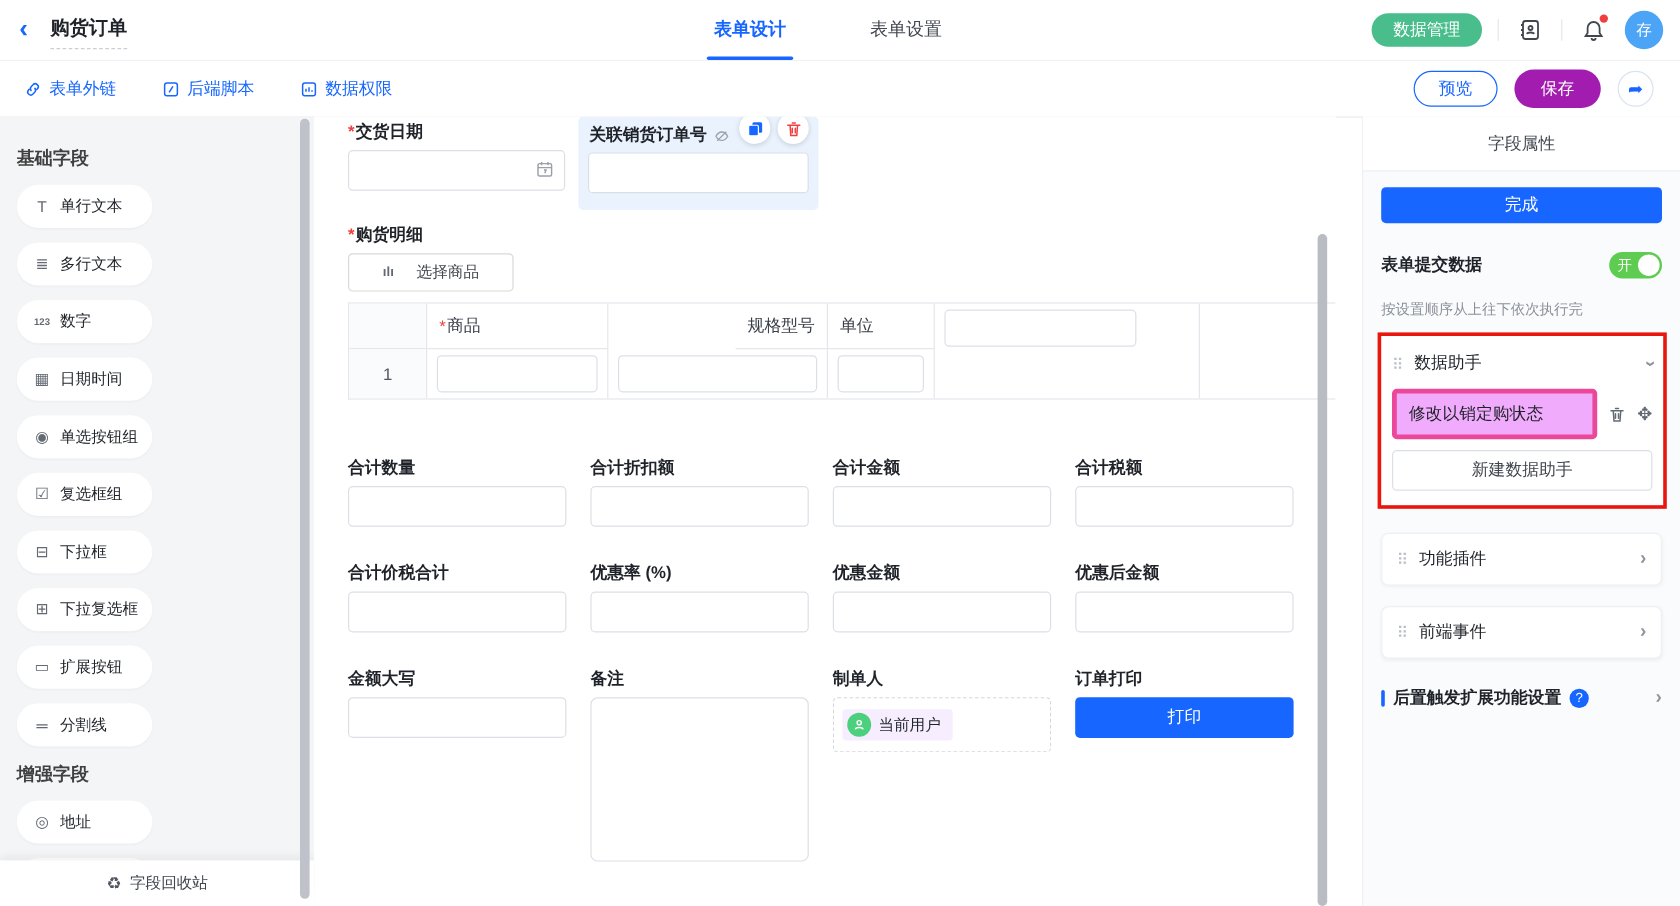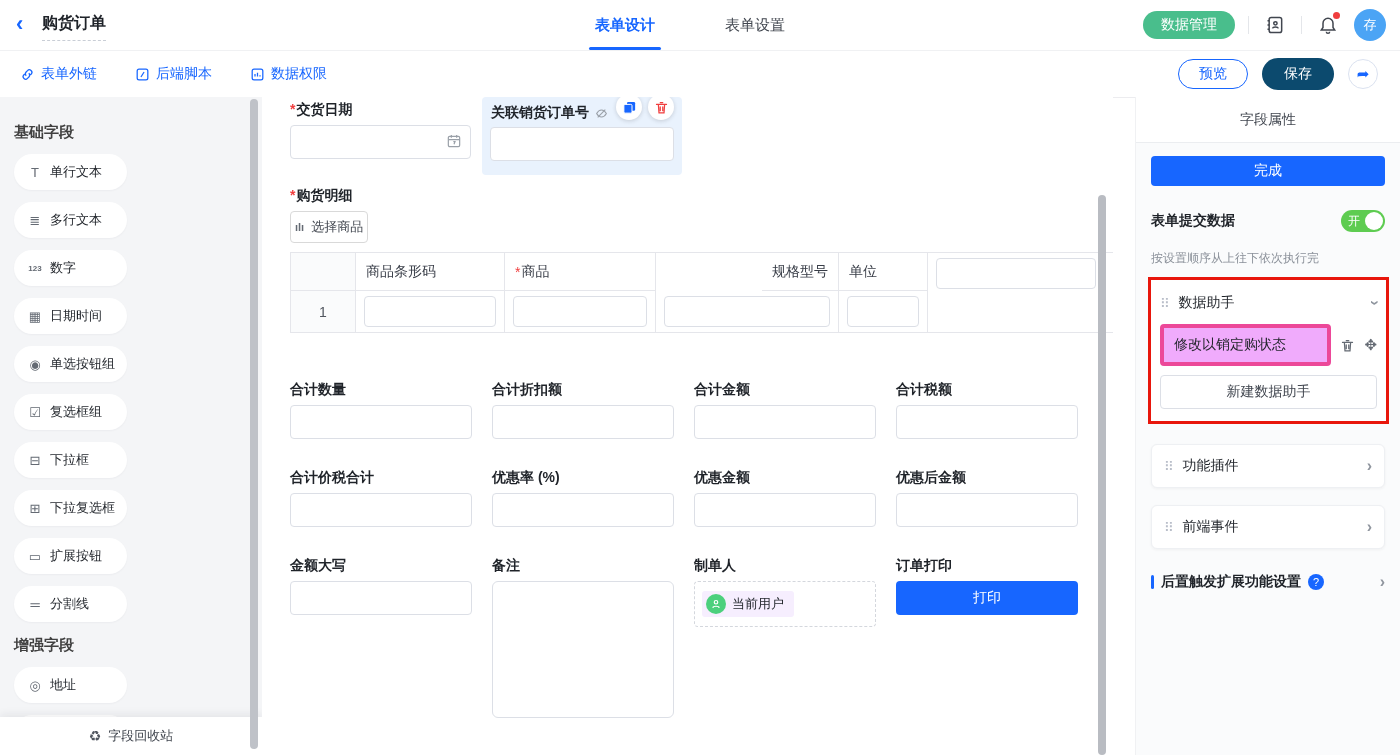--- a/index.html
+++ b/index.html
@@ -20,21 +20,21 @@
   .hicon svg{stroke:#41464f;}
   .reddot{position:absolute;right:1px;top:0;width:7px;height:7px;border-radius:50%;background:#f03e3e;}
   .avatar{width:32px;height:32px;border-radius:50%;background:#4ba4f5;color:#fff;display:flex;align-items:center;justify-content:center;font-size:13px;cursor:pointer;}
   
   .subbar{position:absolute;left:0;top:51px;right:0;height:46px;background:#fff;border-bottom:1px solid #ececef;}
   .sublinks{position:absolute;left:20px;top:0;height:46px;display:flex;align-items:center;gap:38px;}
   .sublink{display:flex;align-items:center;gap:6px;color:#1766ff;font-size:14px;cursor:pointer;}
   .sublink svg{stroke:#1766ff;}
   .sub-right{position:absolute;right:22px;top:0;height:46px;display:flex;align-items:center;gap:14px;}
   .btn-preview{height:30px;padding:0 20px;border-radius:16px;border:1px solid #1766ff;background:#fff;color:#1766ff;font-size:14px;cursor:pointer;}
-  .btn-save{height:32px;padding:0 22px;border-radius:17px;border:none;background:#0c4a6e;color:#fff;font-size:14px;cursor:pointer;}
+  .btn-save{height:32px;padding:0 22px;border-radius:17px;border:none;background:#a21caf;color:#fff;font-size:14px;cursor:pointer;}
   .btn-share{width:30px;height:30px;border-radius:50%;border:1px solid #dbe2f0;background:#fff;color:#1766ff;font-size:15px;cursor:pointer;display:flex;align-items:center;justify-content:center;}
   
   .sidebar{position:absolute;left:0;top:97px;bottom:0;width:262px;background:#f4f5f7;overflow:hidden;padding:12px 0 0 0;box-sizing:border-box;}
   .sec-title{margin:14px 0 12px 14px;font-size:15px;font-weight:bold;color:#404040;}
   .fgrid{display:flex;flex-wrap:wrap;gap:12px 10px;padding:0 14px;}
   .fitem{width:113px;height:36px;background:#fff;border-radius:18px;display:flex;align-items:center;gap:7px;padding:0 0 0 13px;box-sizing:border-box;cursor:grab;box-shadow:0 1px 2px rgba(31,35,41,.04);}
   .fitem .ficon{width:16px;text-align:center;color:#646a73;font-size:13px;flex:none;}
   .fitem .ficon.small{font-size:8px;font-weight:bold;letter-spacing:0;}
   .fitem .flabel{font-size:13px;color:#1f2329;white-space:nowrap;}
   .recyclebar{position:absolute;left:0;bottom:0;width:262px;height:38px;background:#fff;box-shadow:0 -3px 8px rgba(31,35,41,.07);display:flex;align-items:center;justify-content:center;gap:7px;font-size:13px;color:#41464f;cursor:pointer;z-index:5;}
@@ -48,21 +48,21 @@
   .datewrap{position:absolute;}
   .datewrap .inp{position:static;width:100%;height:34px;display:block;}
   .dateicon{position:absolute;right:9px;top:8px;color:#9aa0a8;}
   .sel-field{position:absolute;left:220px;top:0;width:200px;height:78px;background:#e9f2fd;border-radius:4px;}
   .sel-field .lbl{position:absolute;left:9px;top:7px;font-size:14px;font-weight:bold;display:flex;align-items:center;gap:4px;}
   .eyeoff{color:#9aa0a8;margin-left:2px;}
   .fab{position:absolute;top:-3px;width:26px;height:26px;border-radius:50%;background:#fff;box-shadow:0 1px 4px rgba(31,35,41,.18);display:flex;align-items:center;justify-content:center;cursor:pointer;}
   .fab.copy{right:40px;}
   .fab.del{right:8px;}
   .sel-field .inp{left:8px;right:8px;top:30px;width:184px;}
-  .btn-selprod{position:absolute;left:28px;top:114px;height:30px;padding:0 4px;background:#fff;border:1px solid #d9d9d9;border-radius:4px;font-size:13px;color:#41464f;display:flex;align-items:center;gap:7px;cursor:pointer;}
+  .btn-selprod{position:absolute;left:28px;top:114px;height:30px;padding:0 28px;background:#fff;border:1px solid #d9d9d9;border-radius:4px;font-size:13px;color:#41464f;display:flex;align-items:center;gap:19px;cursor:pointer;}
   .btn-selprod .bchart{color:#646a73;font-size:11px;font-weight:bold;}
   .ptable{position:absolute;left:28px;top:155px;right:0;height:79px;border:1px solid #e5e6eb;border-right:none;display:flex;overflow:hidden;}
   .pcol{border-right:1px solid #e5e6eb;flex:none;display:flex;flex-direction:column;}
   .pcol .h{height:38px;border-bottom:1px solid #e5e6eb;box-sizing:border-box;display:flex;align-items:center;padding:0 10px;font-size:14px;color:#383d47;}
   .pcol .b{height:41px;display:flex;align-items:center;padding:0 8px;box-sizing:border-box;}
   .pcol.num .h{background:#fafbfc;}
   .pcol.num .b{justify-content:center;color:#51565f;background:#fafbfc;}
   .cellinp{width:100%;height:31px;border:1px solid #dcdfe6;border-radius:4px;background:#fff;box-sizing:border-box;font:inherit;padding:0 6px;outline:none;}
   .gridlabel{position:absolute;font-size:14px;font-weight:bold;}
   .remark-ta{position:absolute;width:182px;height:137px;border:1px solid #dcdfe6;border-radius:6px;resize:none;font:inherit;box-sizing:border-box;padding:6px 8px;outline:none;}
@@ -289,28 +289,20 @@
     <div class="btn-selprod">
       <span class="bchart">ılı</span>
       <span>选择商品</span>
     </div>
 
     <div class="ptable">
       <div class="pcol num" style="width:64px;">
         <div class="h"></div>
         <div class="b">1</div>
       </div>
-      <div class="pcol" style="width:148px;">
-        <div class="h">
-            <span>商品条形码</span>
-          </div>
-        <div class="b">
-            <input class="cellinp" style="">
-          </div>
-      </div>
       <div class="pcol" style="width:150px;">
         <div class="h">
             <span class="req">*</span>
             <span>商品</span>
           </div>
         <div class="b">
             <input class="cellinp" style="">
           </div>
       </div>
       <div class="pcol" style="width:182px;align-items:flex-end;">

